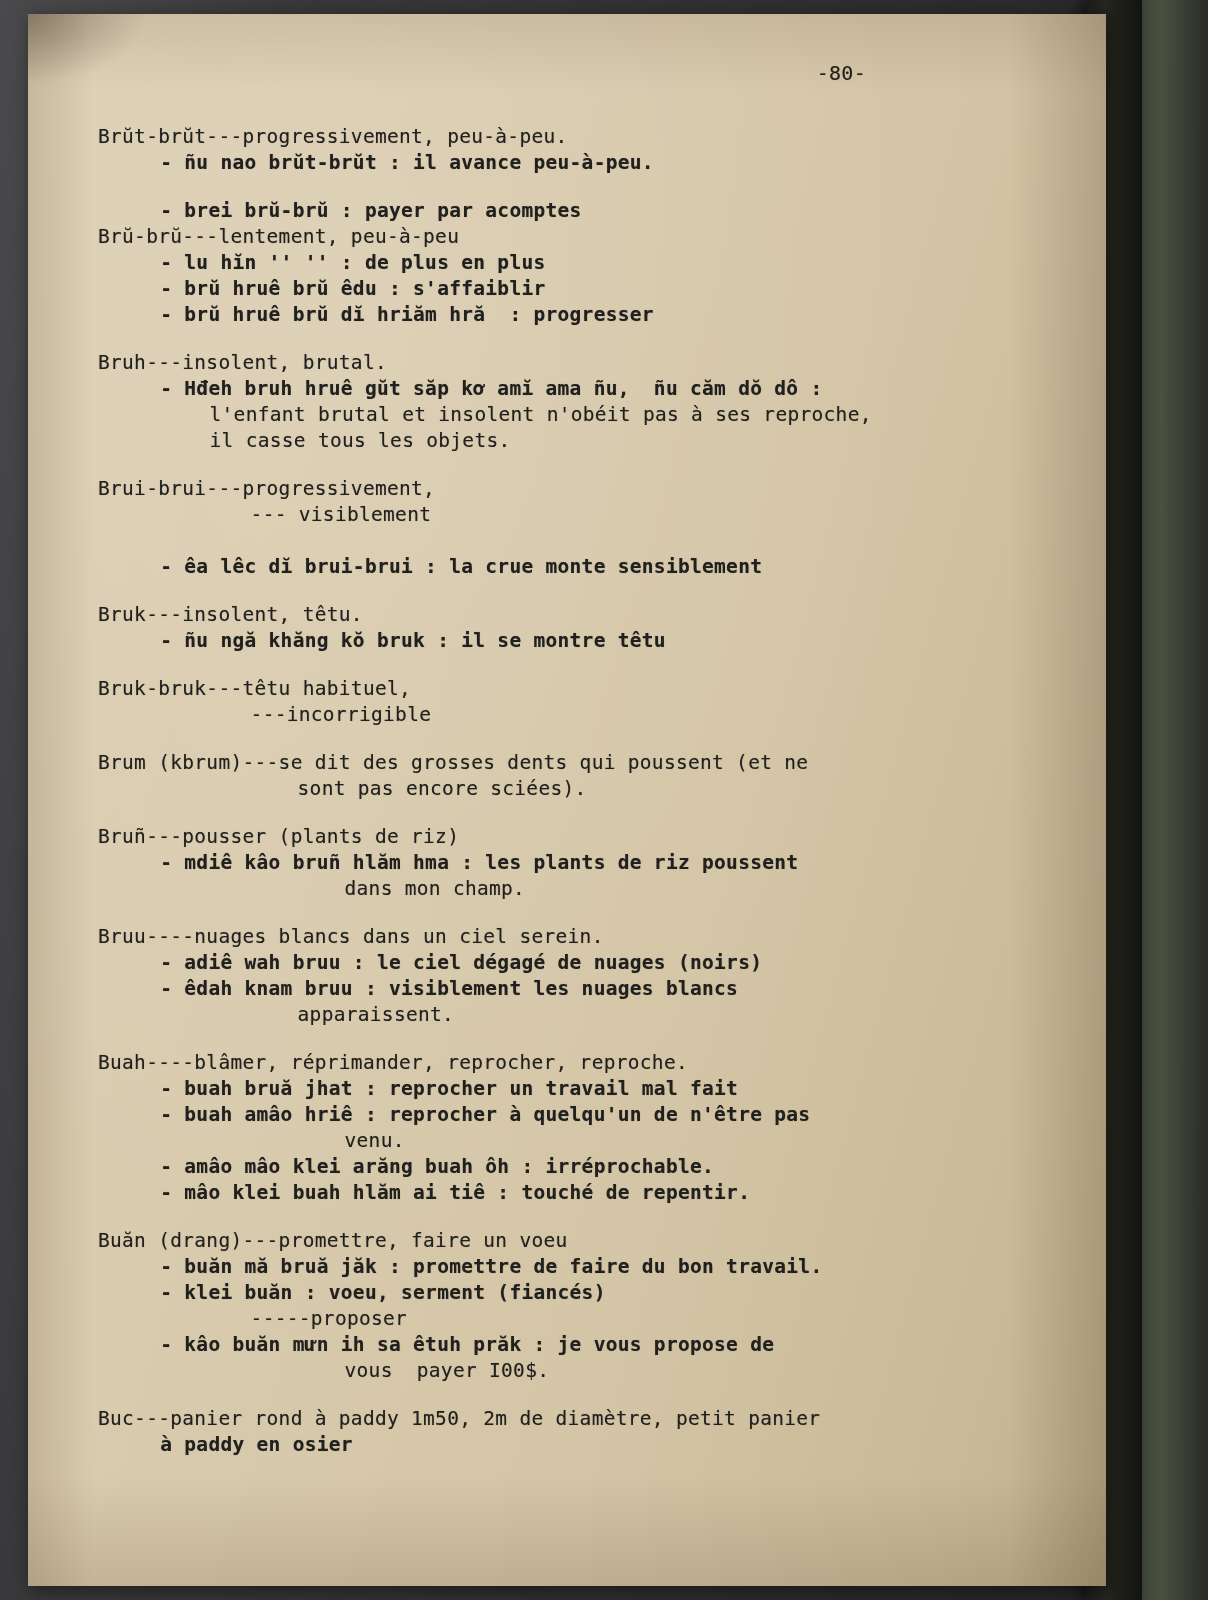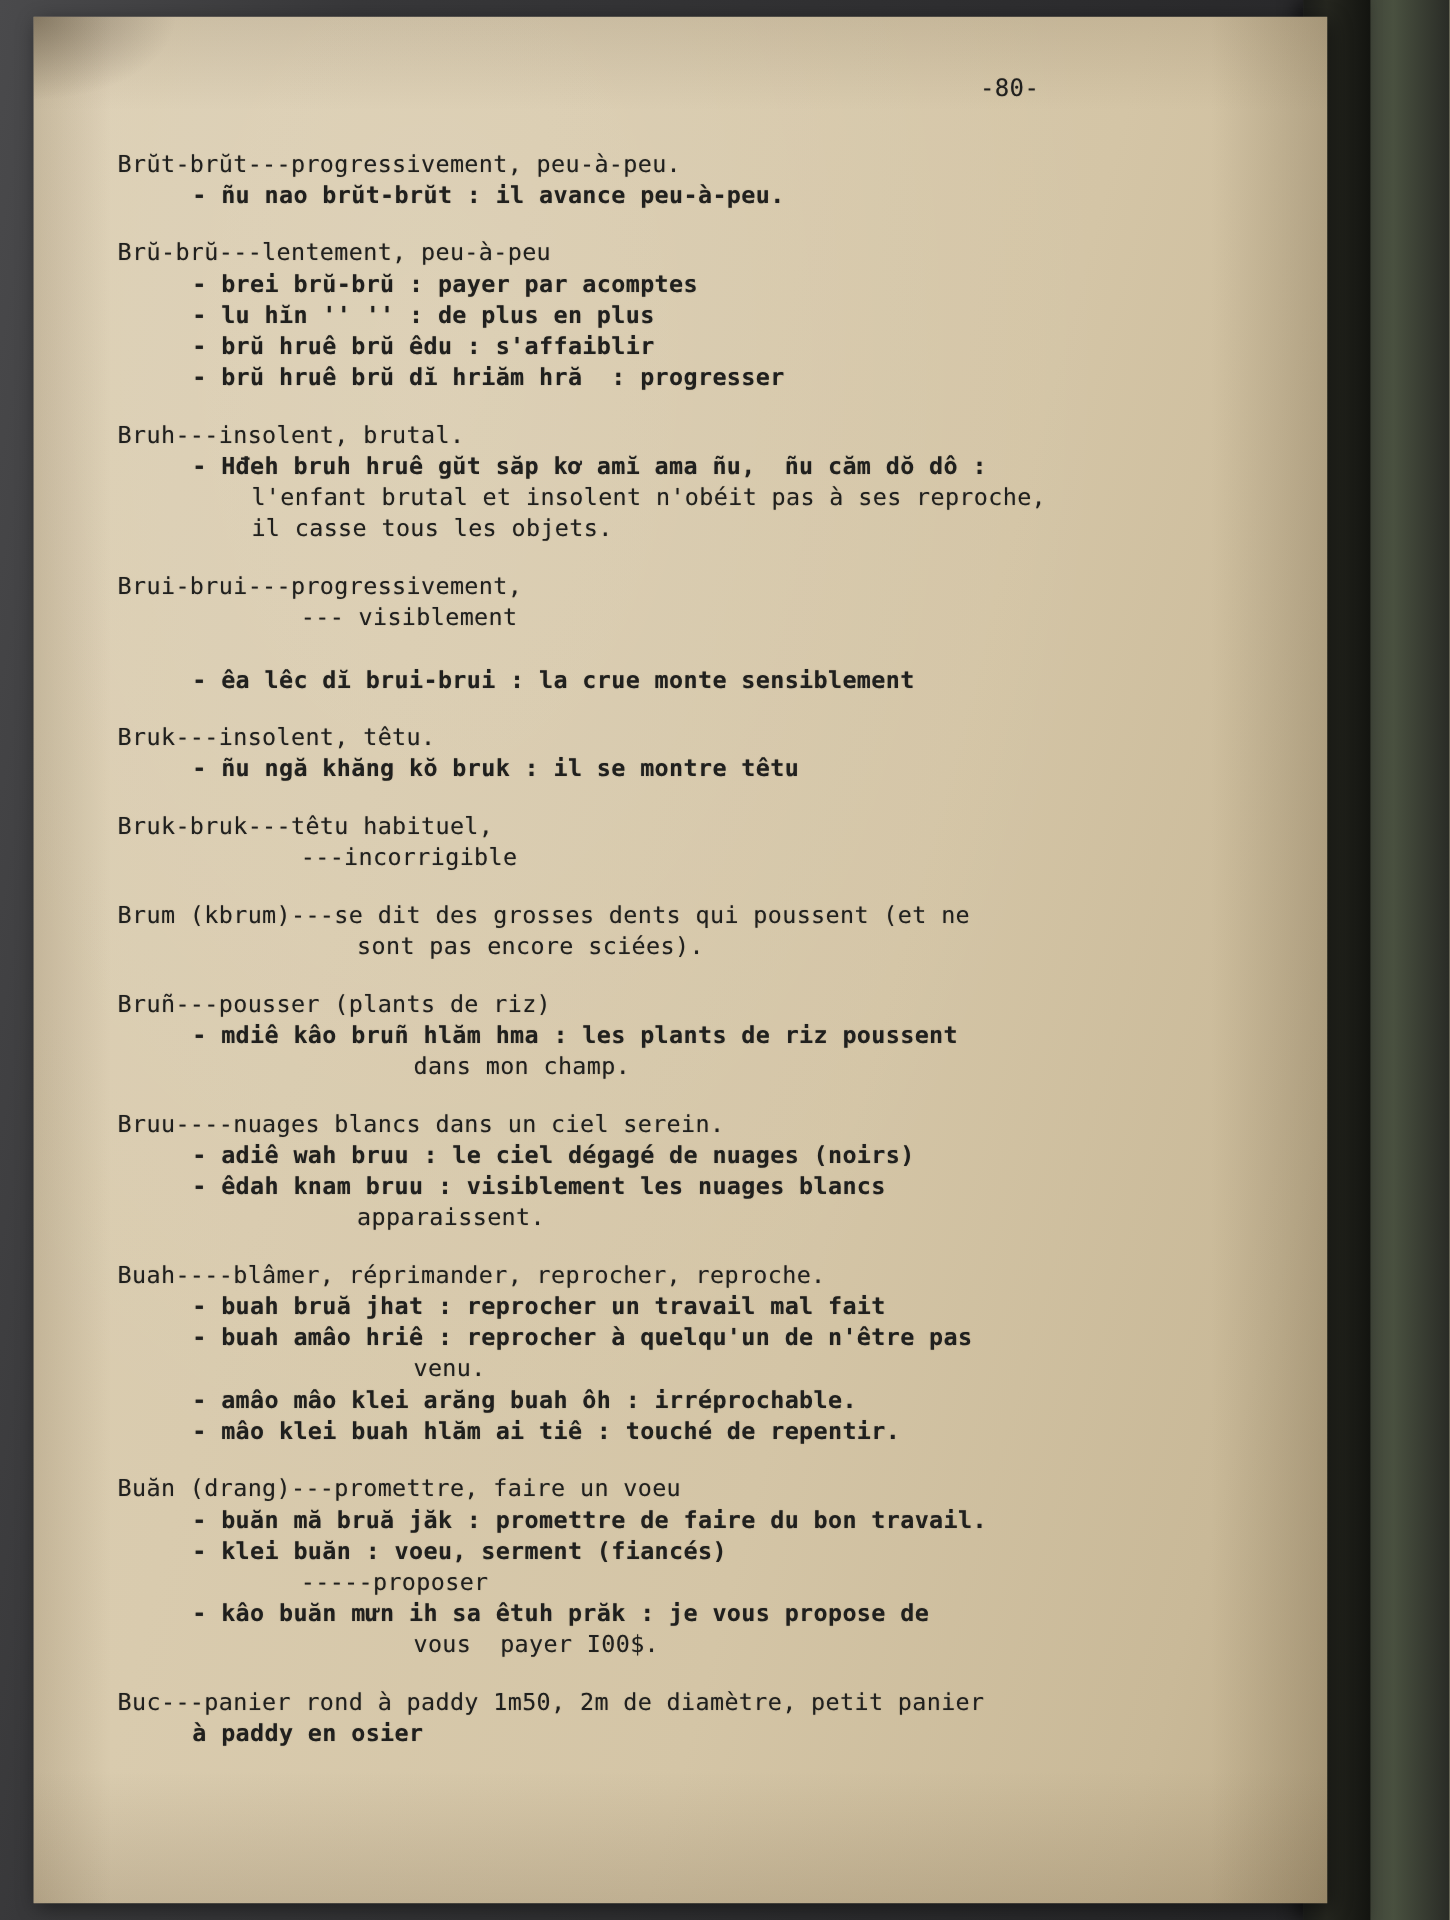--- a/index.html
+++ b/index.html
@@ -5,21 +5,21 @@
   html, body {
     margin: 0;
     padding: 0;
     background: #2e2e30;
   }
   #page {
     position: relative;
     width: 1208px;
     height: 1600px;
     overflow: hidden;
-    background: #fef9c3;
+    background: #a21caf;
     font-family: "DejaVu Sans Mono", monospace;
   }
   
   .desk {
     position: absolute;
     inset: 0;
     background:
       linear-gradient(100deg, #4a4a4c 0%, #38383a 20%, #2d2d2f 60%, #232325 100%);
   }
   .desk-green {
@@ -110,22 +110,22 @@
     <div class="smudge"></div>
 
     <div class="text-layer">
       <div class="pagenum">-80-</div>
       <div id="entries">
           <div class="entry">
             <div class="ln">Brŭt-brŭt---progressivement, peu-à-peu.</div>
             <div class="ln ind1">- ñu nao brŭt-brŭt : il avance peu-à-peu.</div>
           </div>
           <div class="entry">
+            <div class="ln ind1">- brei brŭ-brŭ : payer par acomptes</div>
             <div class="ln">Brŭ-brŭ---lentement, peu-à-peu</div>
-            <div class="ln ind1">- brei brŭ-brŭ : payer par acomptes</div>
             <div class="ln ind1">- lu hĭn '' '' : de plus en plus</div>
             <div class="ln ind1">- brŭ hruê brŭ êdu : s'affaiblir</div>
             <div class="ln ind1">- brŭ hruê brŭ dĭ hriăm hră  : progresser</div>
           </div>
           <div class="entry">
             <div class="ln">Bruh---insolent, brutal.</div>
             <div class="ln ind1">- Hđeh bruh hruê gŭt săp kơ amĭ ama ñu,  ñu căm dŏ dô :</div>
             <div class="ln ind2">l'enfant brutal et insolent n'obéit pas à ses reproche,</div>
             <div class="ln ind2">il casse tous les objets.</div>
           </div>

